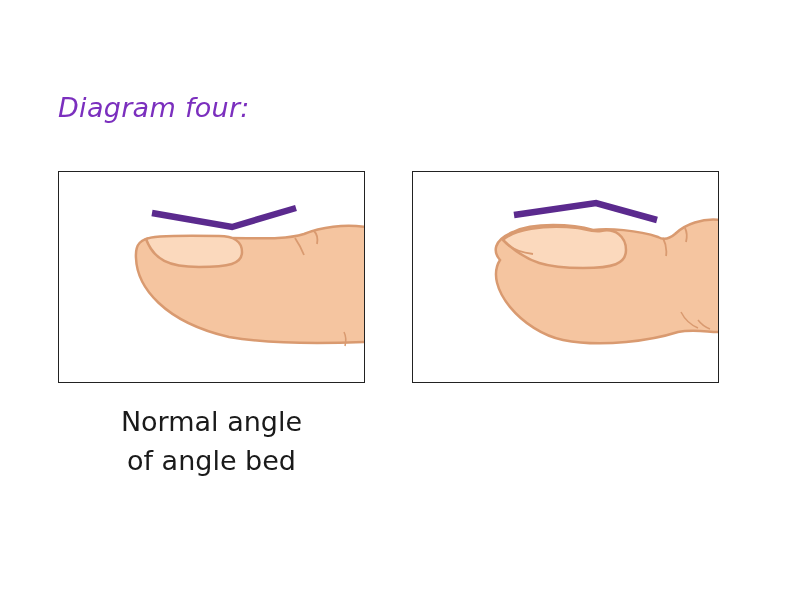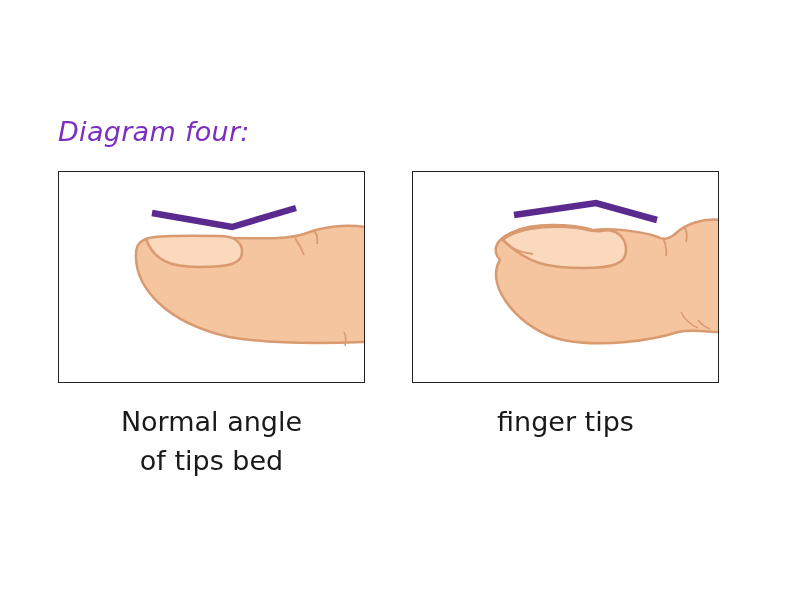--- a/index.html
+++ b/index.html
@@ -3,21 +3,21 @@
 <meta charset="utf-8">
 <style>
   html, body { margin: 0; padding: 0; }
   body {
     width: 800px; height: 600px; background: #ffffff; position: relative; overflow: hidden;
     font-family: "DejaVu Sans", sans-serif;
   }
   .title {
     position: absolute; left: 58px; top: 92px;
     font-size: 27px; font-style: italic; color: #7b2fbe;
-    font-family: "DejaVu Sans", sans-serif; letter-spacing: 0.3px; margin-top: 24px;
+    font-family: "DejaVu Sans", sans-serif; letter-spacing: 0.3px;
   }
   .panel {
     position: absolute; top: 171px; width: 307px; height: 212px;
     border: 1.5px solid #222; background: #fff; overflow: hidden; box-sizing: border-box;
   }
   .panel svg { position: absolute; left: 0; top: 0; }
   .p1 { left: 58px; }
   .p2 { left: 412px; }
   .caption {
     position: absolute; top: 402px; width: 307px; text-align: center;
@@ -67,17 +67,16 @@
     <path d="M272 56 C 274 60, 274 66, 273 70" fill="none" stroke="#d99a70" stroke-width="1.8"></path>
     <path d="M268 140 C 272 148, 278 153, 285 156" fill="none" stroke="#d99a70" stroke-width="1.5"></path>
     <path d="M285 148 C 288 152, 292 155, 297 157" fill="none" stroke="#d99a70" stroke-width="1.5"></path>
 
     <polyline points="101,43 183,31 244,48" fill="none" stroke="#5b2a8e" stroke-width="6.5"></polyline>
   </svg>
 </div>
 
 <div class="caption c1">
   <div>Normal angle</div>
-  <div>of tips bed</div>
+  <div>of angle bed</div>
 </div>
 <div class="caption c2">
-  <div>finger tips</div>
 </div>
 
 </body></html>

